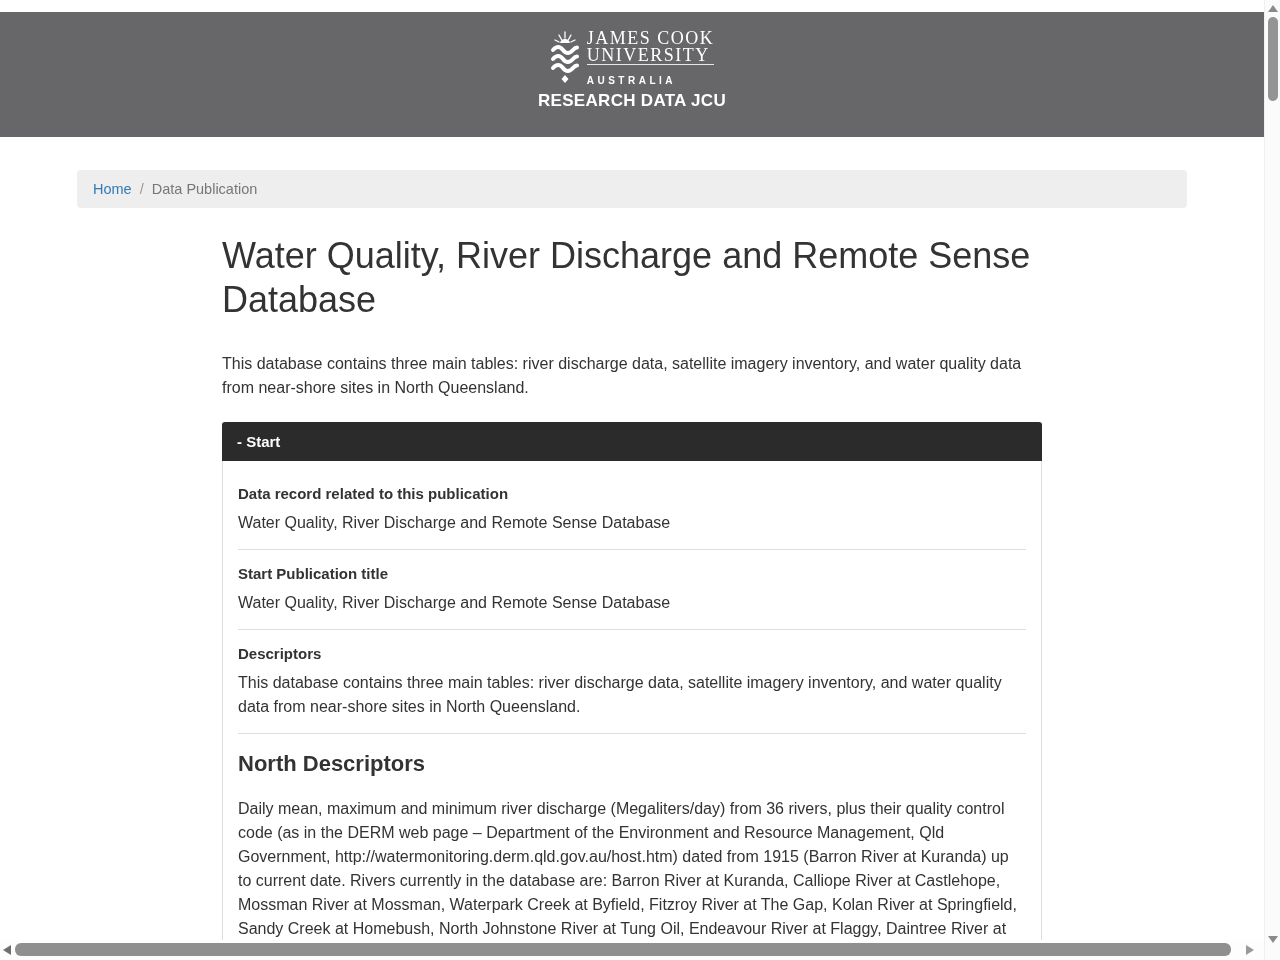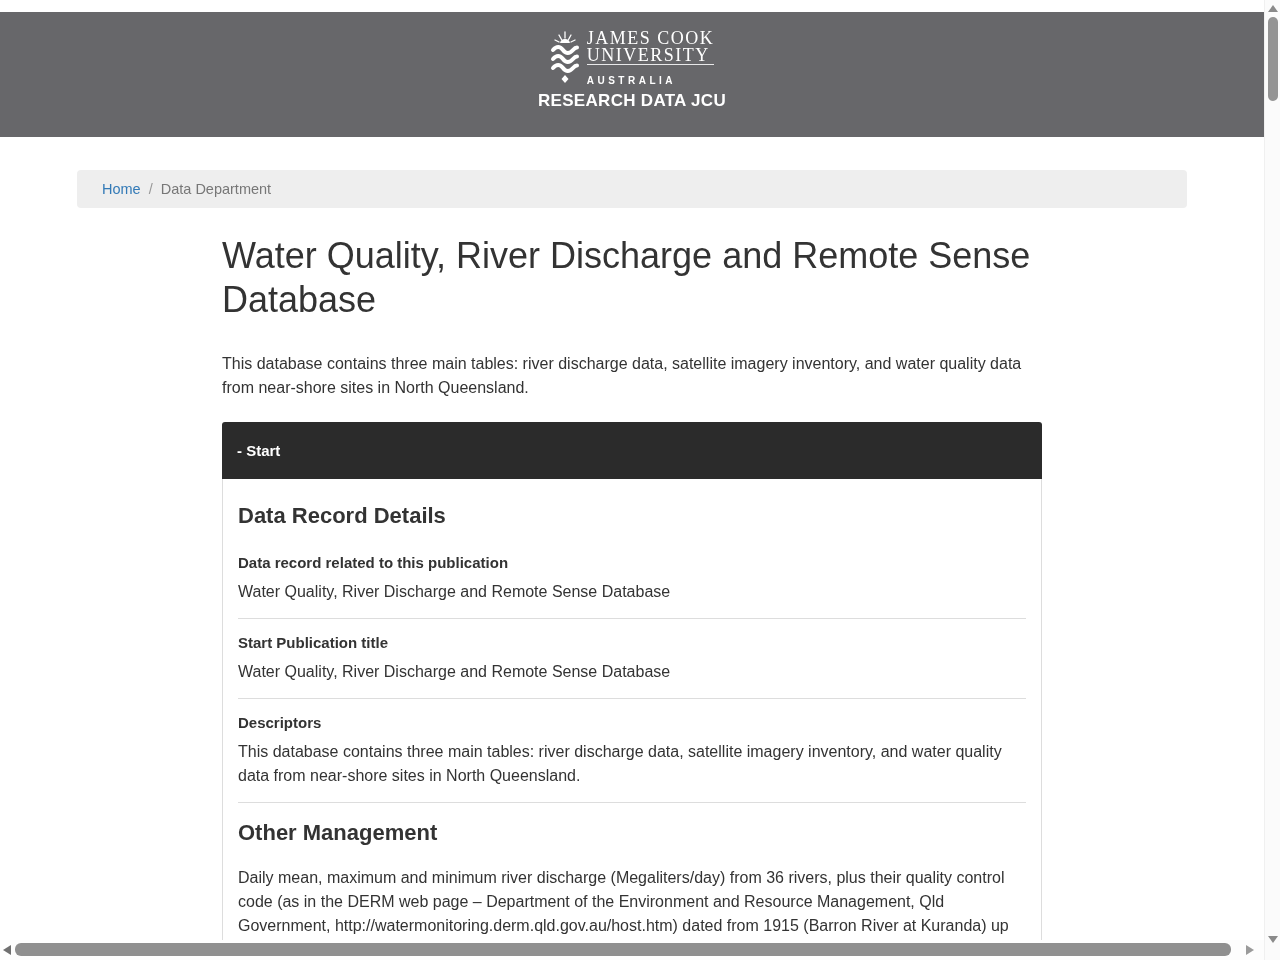--- a/index.html
+++ b/index.html
@@ -41,21 +41,21 @@
   .site-title {
     color: #ffffff; font-weight: bold; font-size: 17px; letter-spacing: 0.3px;
     margin-top: 5px; text-align: right;
   }
 
   
   .container { width: 1110px; margin: 0 auto; }
   .breadcrumb {
     margin-top: 33px; height: 38px;
     background: #eeeeee; border-radius: 4px;
-    padding: 10px 25px; font-size: 14.5px;
+    padding: 10px 16px; font-size: 14.5px;
     display: flex; align-items: center;
   }
   .breadcrumb a { color: #337ab7; text-decoration: none; cursor: pointer; }
   .breadcrumb .sep { color: #999999; margin: 0 8px; }
   .breadcrumb .active { color: #777777; }
 
   
   .content { width: 820px; margin-left: 145px; }
   h1.page-title {
     font-size: 36px; font-weight: 400; color: #333333;
@@ -65,23 +65,23 @@
 
   
   .panel {
     margin-top: 22px;
     border: 1px solid #dddddd; border-radius: 4px;
     background: #ffffff;
   }
   .panel-heading {
     background: #2b2b2b; color: #ffffff;
     font-size: 15px; font-weight: bold;
-    padding: 20px 15px;
+    padding: 11px 15px;
     border-radius: 3px 3px 0 0;
-    margin: -1px -1px 0 -1px;
+    margin: -1px -1px 16px -1px;
     cursor: pointer;
   }
   .panel-body { padding: 8px 15px 20px 15px; }
   h2.section-title { font-size: 22px; font-weight: bold; margin: 16px 0 25px 0; color: #333; }
   h2.subsection-title { font-size: 22px; font-weight: bold; margin: 17px 0 20px 0; color: #333; }
   .field-label { font-size: 15px; font-weight: bold; margin-bottom: 9px; }
   .field-value { font-size: 16px; line-height: 24px; }
   .panel-body hr {
     border: 0; border-top: 1px solid #dddddd;
     margin: 14px 0 15px 0;
@@ -159,54 +159,53 @@
       </div>
       <div class="site-title">RESEARCH DATA JCU</div>
     </a>
   </header>
 
   <div class="container">
 
     <nav class="breadcrumb">
       <a>Home</a>
       <span class="sep">/</span>
-      <span class="active">Data Department</span>
+      <span class="active">Data Publication</span>
     </nav>
 
     <main class="content">
 
       <h1 class="page-title">Water Quality, River Discharge and Remote Sense Database</h1>
 
       <p class="intro">This database contains three main tables: river discharge data, satellite imagery inventory, and water quality data from near-shore sites in North Queensland.</p>
 
       <section class="panel">
         <div class="panel-heading">- Start</div>
         <div class="panel-body">
 
-          <h2 class="section-title">Data Record Details</h2>
 
           <div class="field">
             <div class="field-label">Data record related to this publication</div>
             <div class="field-value">Water Quality, River Discharge and Remote Sense Database</div>
           </div>
           <hr>
 
           <div class="field">
             <div class="field-label">Start Publication title</div>
             <div class="field-value">Water Quality, River Discharge and Remote Sense Database</div>
           </div>
           <hr>
 
           <div class="field">
             <div class="field-label">Descriptors</div>
             <div class="field-value">This database contains three main tables: river discharge data, satellite imagery inventory, and water quality data from near-shore sites in North Queensland.</div>
           </div>
           <hr>
 
-          <h2 class="subsection-title">Other Management</h2>
+          <h2 class="subsection-title">North Descriptors</h2>
 
           <div class="field">
             <p class="descriptor-text">Daily mean, maximum and minimum river discharge (Megaliters/day) from 36 rivers, plus their quality control code (as in the DERM web page – Department of the Environment and Resource Management, Qld Government, http://watermonitoring.derm.qld.gov.au/host.htm) dated from 1915 (Barron River at Kuranda) up to current date. Rivers currently in the database are: Barron River at Kuranda, Calliope River at Castlehope, Mossman River at Mossman, Waterpark Creek at Byfield, Fitzroy River at The Gap, Kolan River at Springfield, Sandy Creek at Homebush, North Johnstone River at Tung Oil, Endeavour River at Flaggy, Daintree River at</p>
           </div>
 
         </div>
       </section>
 
     </main>
   </div>

